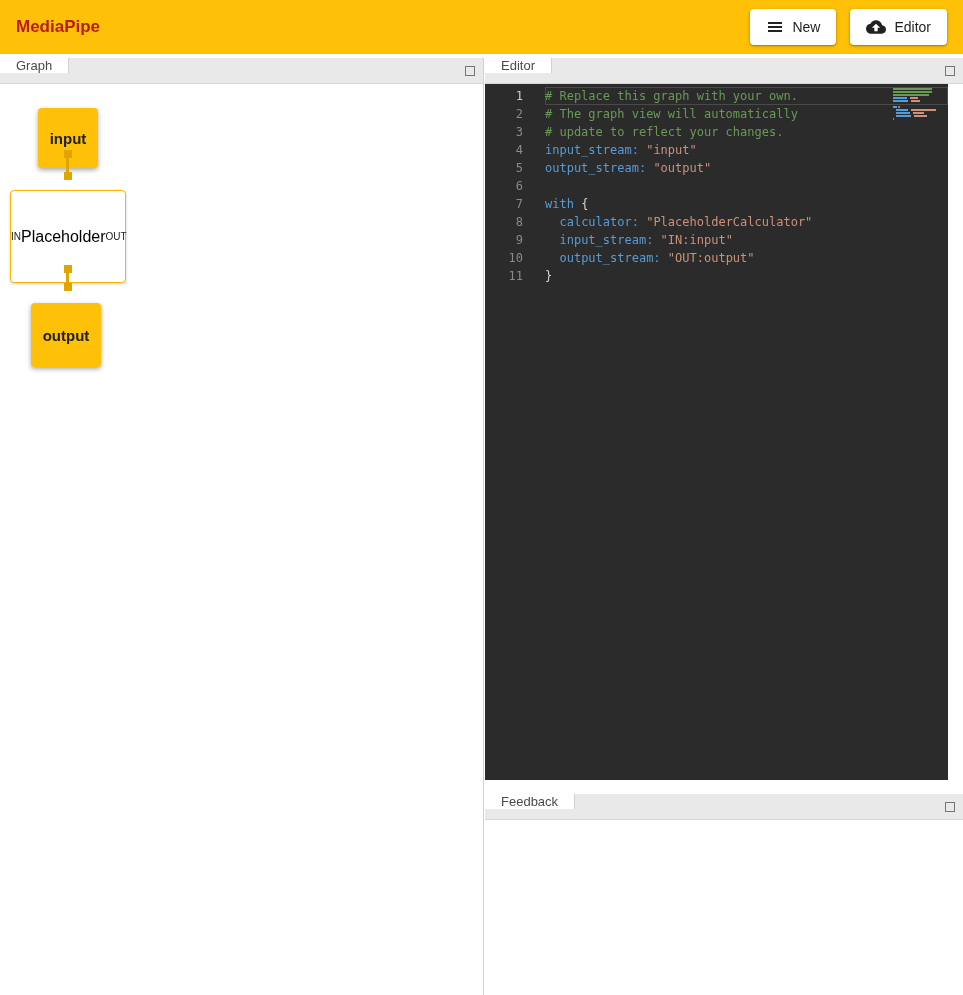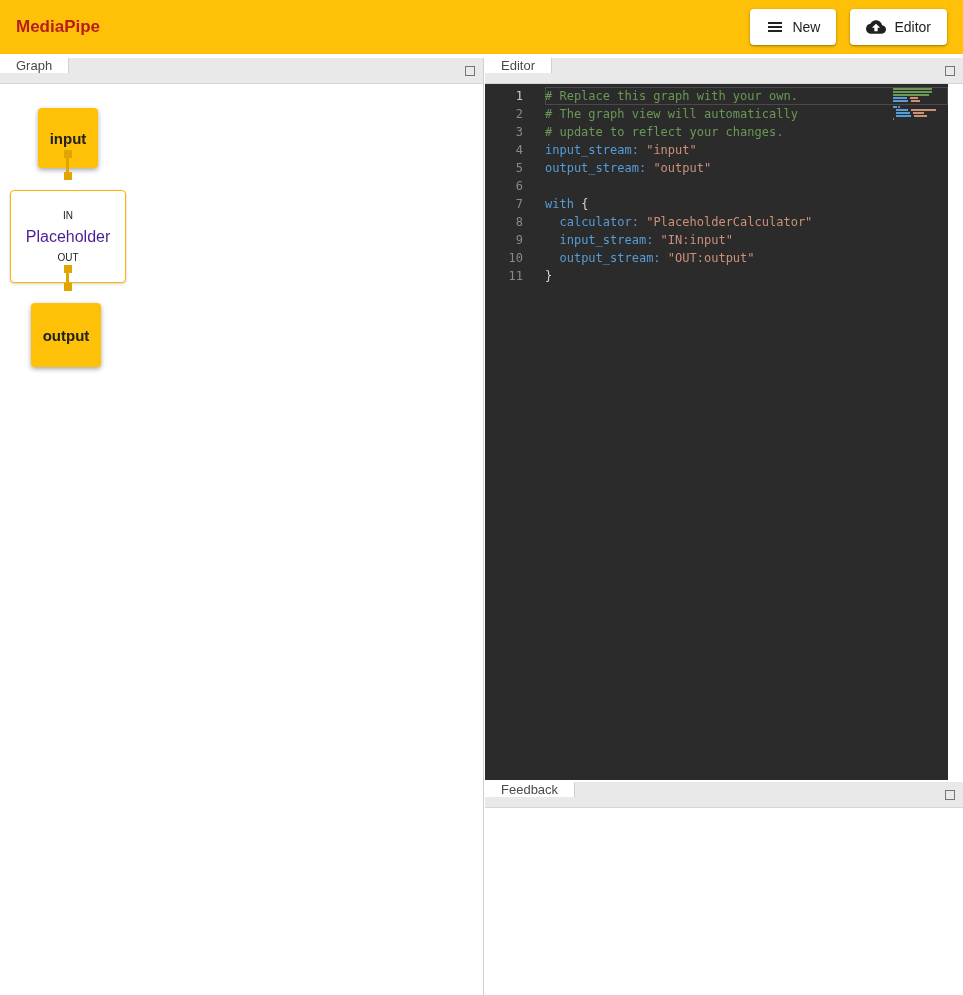--- a/index.html
+++ b/index.html
@@ -32,21 +32,21 @@
     margin-left:14px; cursor:pointer;
   }
   .btn-icon { display:flex; align-items:center; }
 
   
   .main { display:flex; height:941px; padding-top:4px; background:#fff; }
   .panel { display:flex; flex-direction:column; }
   .left-panel { width:484px; border-right:1px solid #cfcfcf; height:937px; }
   .right-col { flex:1; display:flex; flex-direction:column; margin-left:1px; }
   .editor-panel { height:722px; }
-  .feedback-panel { flex:1; margin-top:2px; }
+  .feedback-panel { flex:1; margin-top:14px; }
 
   
   .panel-strip {
     height:26px; background:#e9e9e9;
     border-bottom:1px solid #d6d6d6;
     display:flex; align-items:flex-start;
     flex:0 0 26px;
   }
   .tab {
     display:flex; align-items:center;
@@ -68,25 +68,25 @@
   .graph-body { overflow:hidden; }
   .gnode { position:absolute; border-radius:4px; display:flex; align-items:center; justify-content:center;margin-top:14px; }
   .gnode.fill {
     background:var(--node-fill, #FFC107);
     box-shadow:0 2px 5px rgba(0,0,0,.35);
   }
   .gnode.outline {
     background:#ffffff;
     border:1px solid var(--node-border, #FFC107);
     box-shadow:0 1px 3px rgba(0,0,0,.18);
-    flex-direction:column; justify-content:space-between;
+    flex-direction:row; justify-content:space-between;
     padding:19px 0;
   }
   .gnode-label { font-size:15px; font-weight:bold; color:#212121; }
-  .gnode-title { font-size:16px; color:#4c1d95; }
+  .gnode-title { font-size:16px; color:#000000; }
   .gport-label { font-size:10px; color:#212121; }
   .gwire { position:absolute; width:3px; background:var(--edge, #E0A500); }
   .gport { position:absolute; width:8px; height:8px; background:var(--edge, #E0A500); }
 
   
   .editor-body { background:#ffffff; padding-right:15px; }
   .code-editor {
     height:100%; width:100%;
     background:var(--editor-bg, #2B2B2B);
     display:flex;

